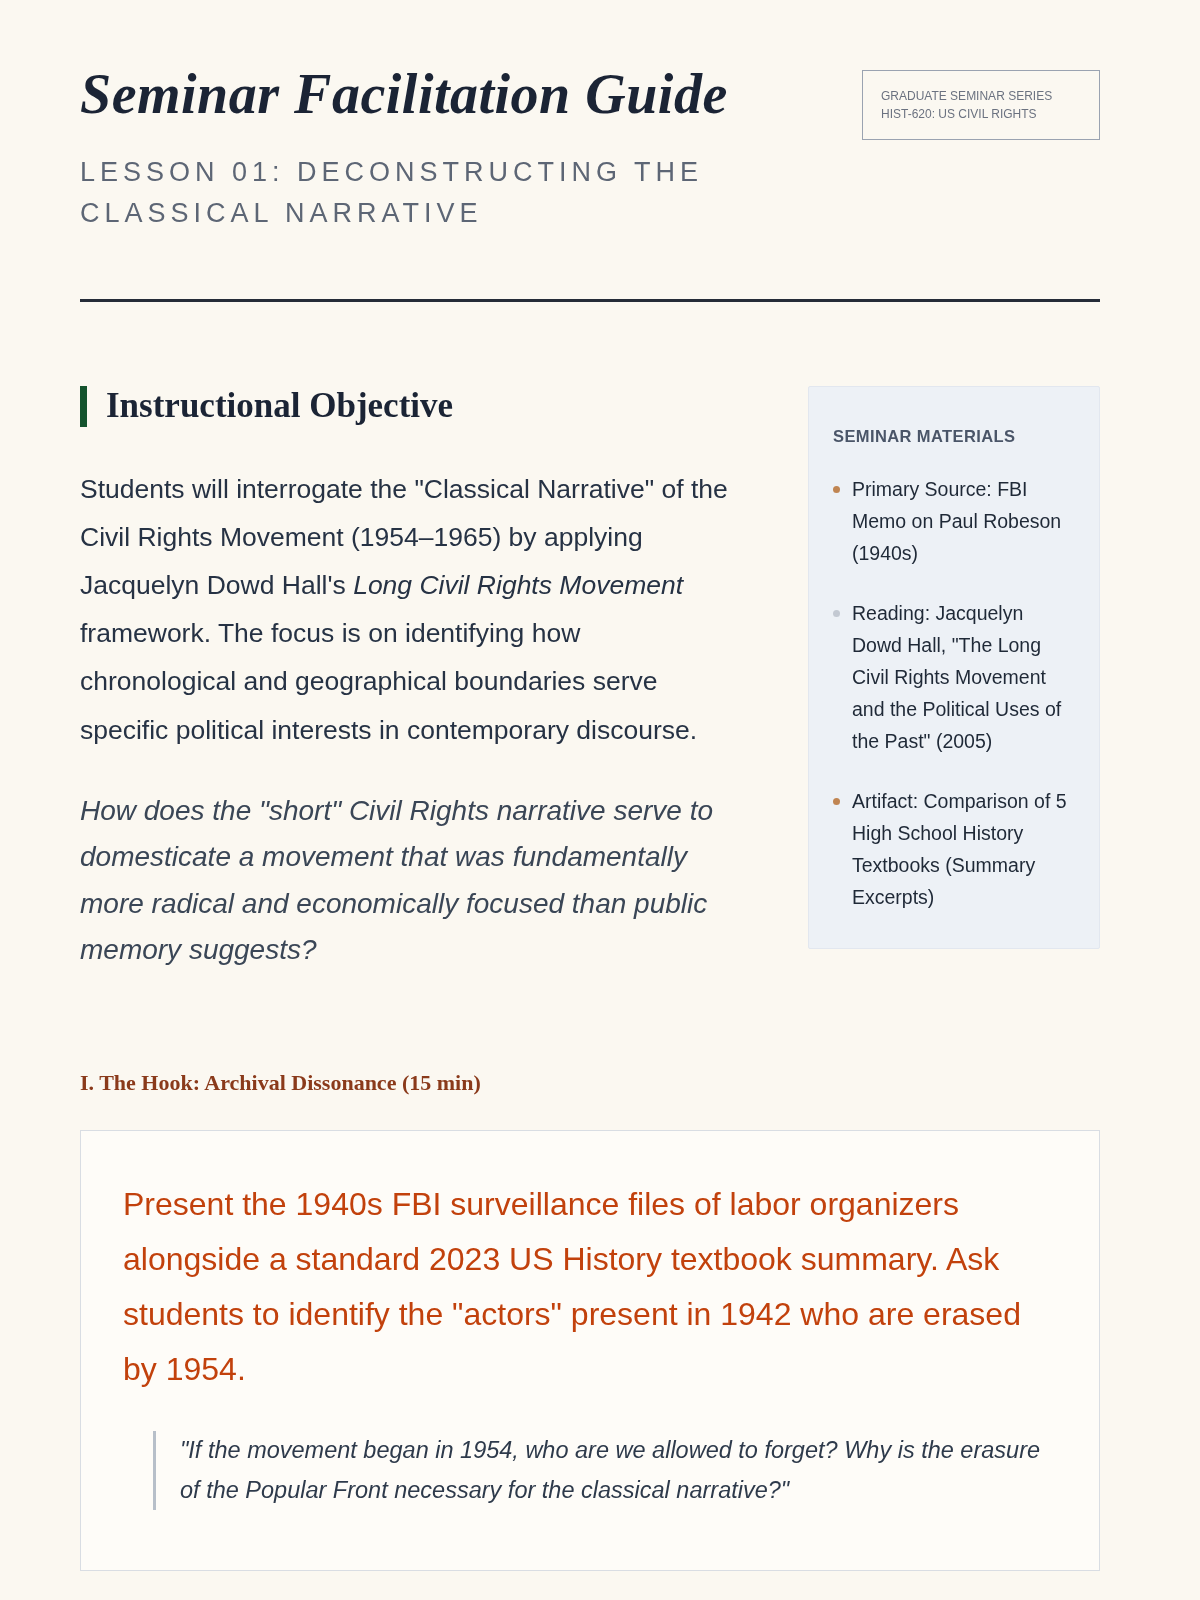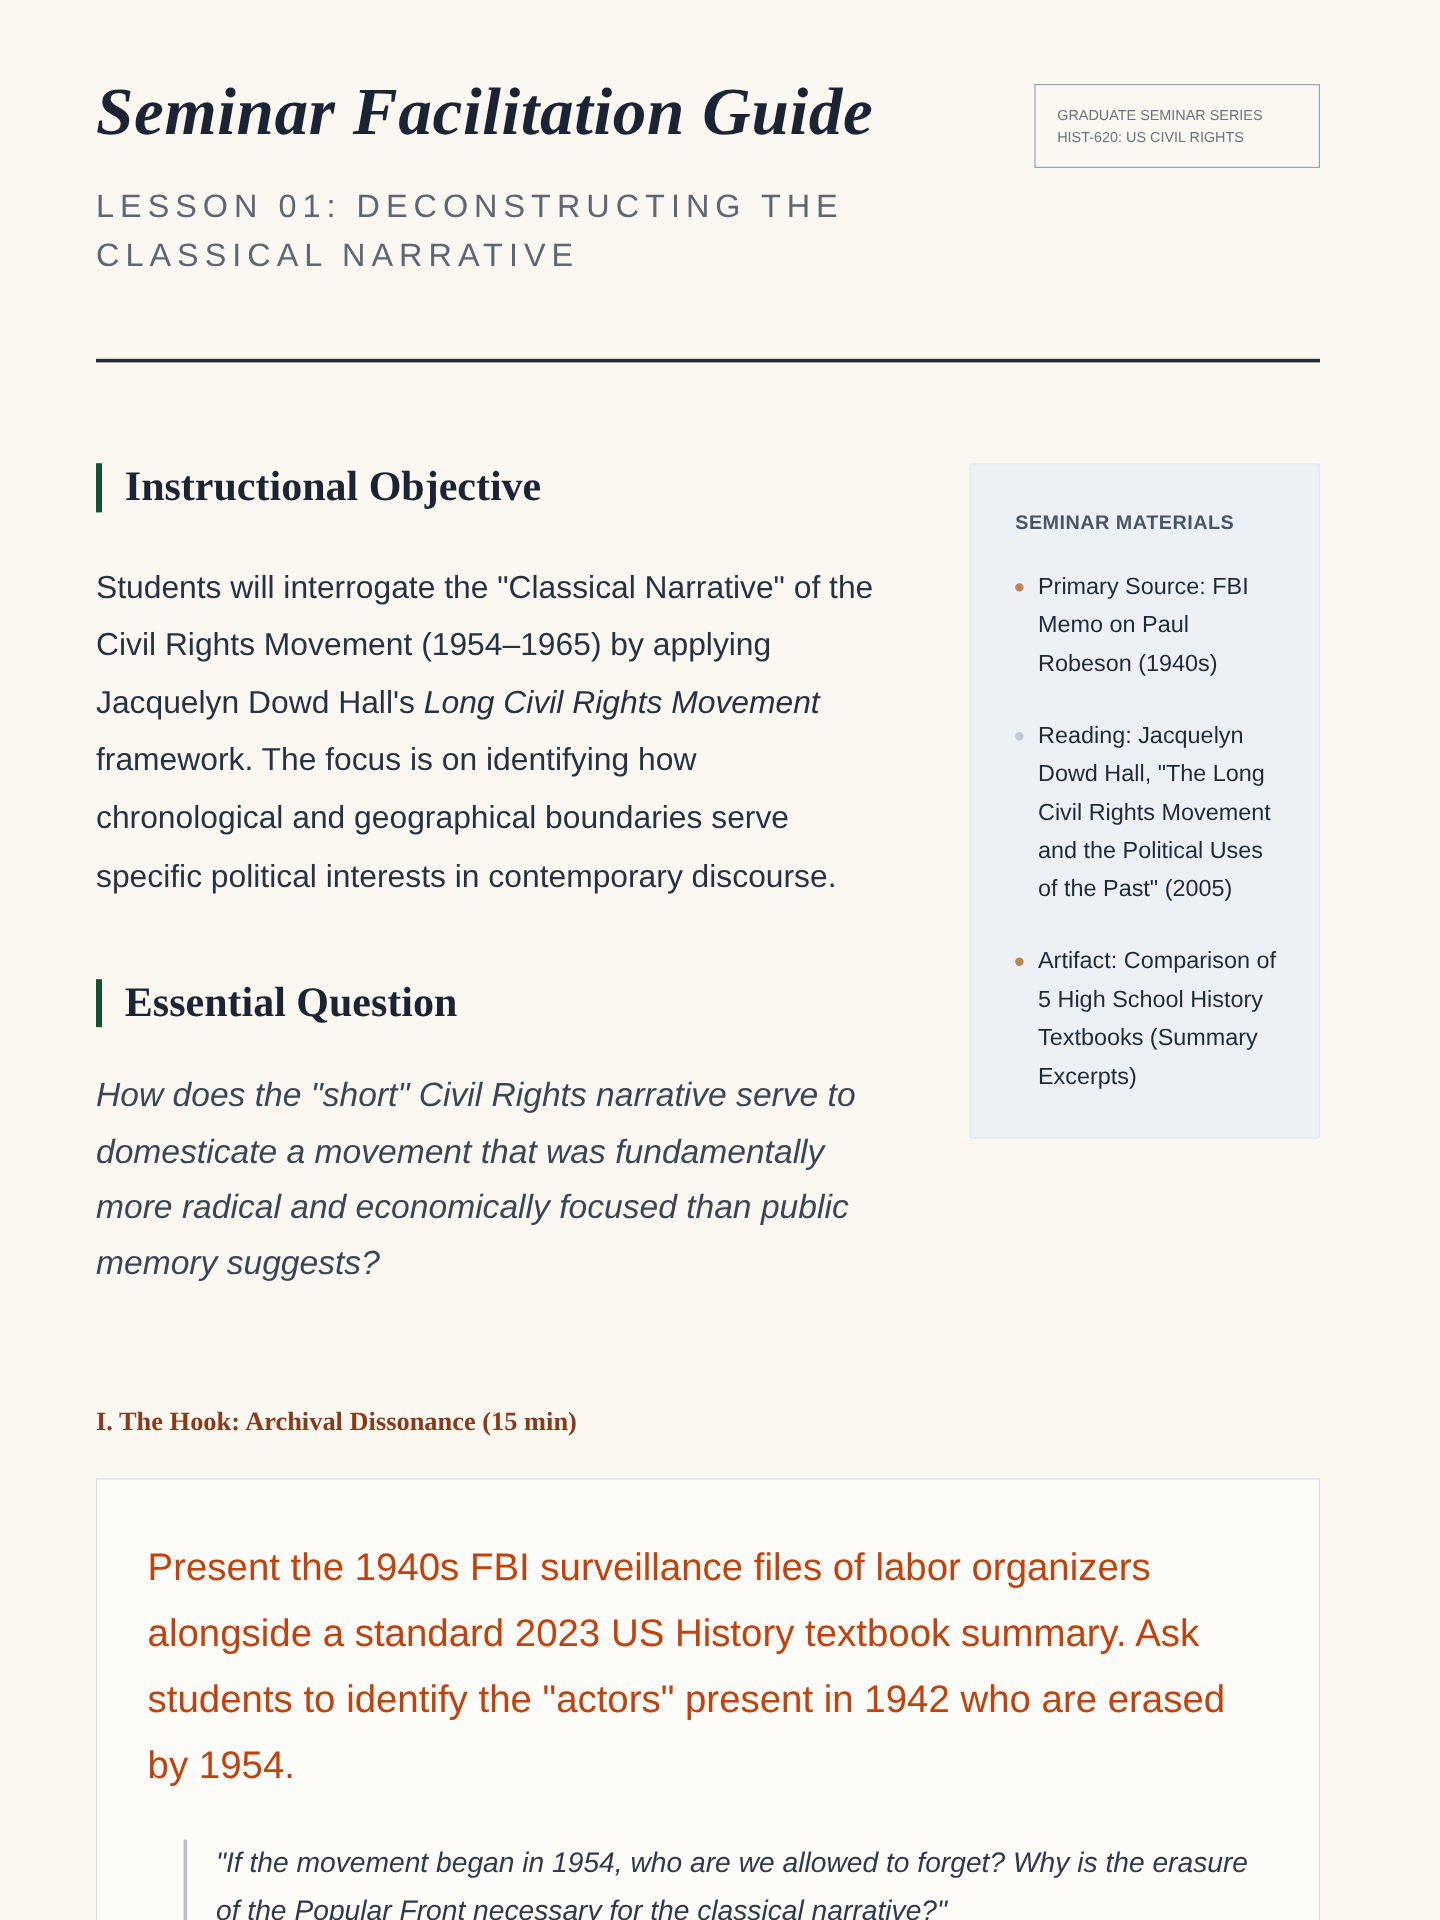--- a/index.html
+++ b/index.html
@@ -67,21 +67,21 @@
     gap: 78px;
     margin-top: 84px;
   }
   .left-col { flex: 1; min-width: 0; }
 
   .accent-heading {
     font-family: "Liberation Serif", "DejaVu Serif", serif;
     font-weight: 700;
     font-size: 35px;
     color: #1b2435;
-    border-left: 5px solid #14532d;
+    border-left: 7px solid #14532d;
     padding-left: 19px;
     line-height: 1.15;
   }
   .body-text {
     margin-top: 38px;
     font-size: 26.5px;
     line-height: 1.82;
     color: #263244;
     max-width: 660px;
   }
@@ -97,21 +97,21 @@
     max-width: 670px;
   }
 
   
   .materials {
     width: 292px;
     flex: 0 0 292px;
     background: #edf1f6;
     border: 1px solid #e2e7ef;
     border-radius: 2px;
-    padding: 40px 26px 34px 37px;
+    padding: 40px 26px 34px 24px;
     align-self: flex-start;
   }
   .materials-heading {
     font-size: 16.5px;
     font-weight: 700;
     letter-spacing: 0.4px;
     color: #4a5568;
     margin-bottom: 28px;
   }
   .materials-list { list-style: none; }
@@ -184,21 +184,20 @@
   </header>
 
   <hr class="rule">
 
   <div class="main-grid">
 
     <div class="left-col">
       <h2 class="accent-heading">Instructional Objective</h2>
       <p class="body-text"><span>Students will interrogate the "Classical Narrative" of the Civil Rights Movement (1954–1965) by applying Jacquelyn Dowd Hall's </span><em>Long Civil Rights Movement</em><span> framework. The focus is on identifying how chronological and geographical boundaries serve specific political interests in contemporary discourse.</span></p>
 
-      <h2 class="accent-heading eq-heading">Essential Question</h2>
       <p class="eq-text">How does the "short" Civil Rights narrative serve to domesticate a movement that was fundamentally more radical and economically focused than public memory suggests?</p>
     </div>
 
     <aside class="materials">
       <div class="materials-heading">SEMINAR MATERIALS</div>
       <ul class="materials-list">
         <li class="materials-item">
           <span class="bullet-dot"></span>
           <span>Primary Source: FBI Memo on Paul Robeson (1940s)</span>
         </li>

